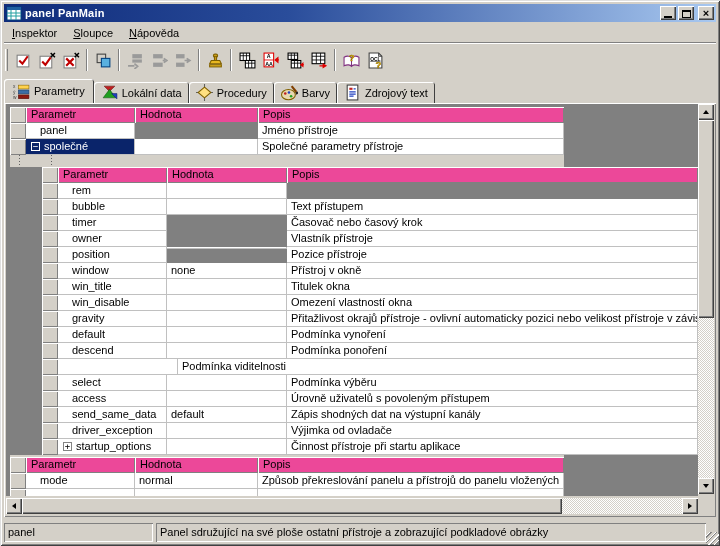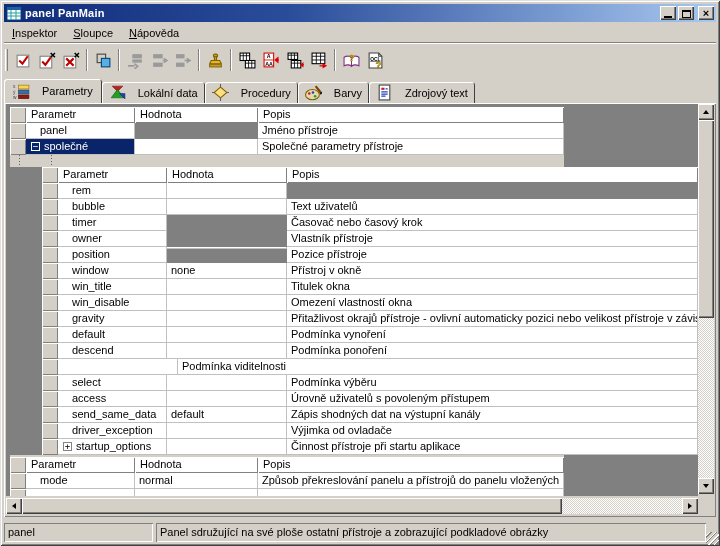--- a/index.html
+++ b/index.html
@@ -30,34 +30,34 @@
 
   
   .toolbar { position:absolute; left:4px; top:45px; right:4px; height:30px; display:flex; align-items:center; }
   .tgrip { width:3px; height:22px; margin:0 3px 0 1px; border-left:1px solid #fff; border-right:1px solid #808080; }
   .tbn { width:24px; height:24px; display:flex; align-items:center; justify-content:center; background:#d4d0c8; }
   .tbn svg { width:17px; height:17px; }
   .tsep { width:2px; height:22px; margin:0 3px; border-left:1px solid #808080; border-right:1px solid #fff; }
 
   
   .tabbar { position:absolute; left:4px; top:79px; right:4px; height:24px; display:flex; align-items:flex-end; }
-  .tab { height:21px; display:inline-flex; align-items:center; gap:12px; padding:0 7px; background:#d4d0c8;
+  .tab { height:21px; display:inline-flex; align-items:center; gap:4px; padding:0 7px; background:#d4d0c8;
          box-shadow: inset 1px 1px 0 #fff, inset -1px 0 0 #404040; border-radius:3px 3px 0 0; position:relative; }
   .tab svg { width:17px; height:17px; }
   .tab.active { height:24px; z-index:5; padding:0 9px; box-shadow: inset 1px 1px 0 #fff, inset -1px 0 0 #404040; }
 
   
   .content { position:absolute; left:4px; top:103px; width:712px; height:414px; background:#d4d0c8;
              box-shadow: inset 1px 1px 0 #fff, inset -1px -1px 0 #808080; }
   .viewport { position:absolute; left:2px; top:1px; width:692px; height:392px; background:#808080; overflow:hidden; }
 
   .row { display:flex; height:16px; }
   .cell { background:#fff; border-right:1px solid #c0c0c0; border-bottom:1px solid #c0c0c0;
           padding:1px 0 0 4px; line-height:13px; overflow:hidden; white-space:nowrap; }
-  .hcell { background:#ffffff; box-shadow: inset 1px 1px 0 #fff, inset -1px -1px 0 #808080;
+  .hcell { background:#ec4899; box-shadow: inset 1px 1px 0 #fff, inset -1px -1px 0 #808080;
            padding:1px 0 0 5px; line-height:13px; overflow:hidden; white-space:nowrap; }
   .gut { width:16px; background:#d4d0c8; box-shadow: inset 1px 1px 0 #fff, inset -1px -1px 0 #808080; flex:none; }
   .c1 { width:109px; flex:none; } .c2 { width:123px; flex:none; } .c3 { width:306px; flex:none; }
   .s1 { width:109px; flex:none; } .s2 { width:120px; flex:none; } .s3 { flex:1; }
   .indent { padding-left:14px; }
   .blue-val { color:#2a2ac0;margin-top:32px; }
   .sel { background:#0a246a; color:#fff; }
 
   .maingrid { position:absolute; left:4px; top:3px; width:554px; }
   .subgrid  { position:absolute; left:34px; top:63px; width:658px; }
@@ -357,21 +357,21 @@
             </div>
             <div class="row">
               <div class="gutpad">
                 <div class="gut"></div>
               </div>
               <div class="cell s1 param-cell indent">
 
                 <span>bubble</span>
               </div>
               <div class="cell s2 c-value"></div>
-              <div class="cell s3">Text uživatelů</div>
+              <div class="cell s3">Text přístupem</div>
             </div>
             <div class="row">
               <div class="gutpad">
                 <div class="gut"></div>
               </div>
               <div class="cell s1 param-cell indent">
 
                 <span>timer</span>
               </div>
               <div class="cell s2 c-value blue-val">10</div>

